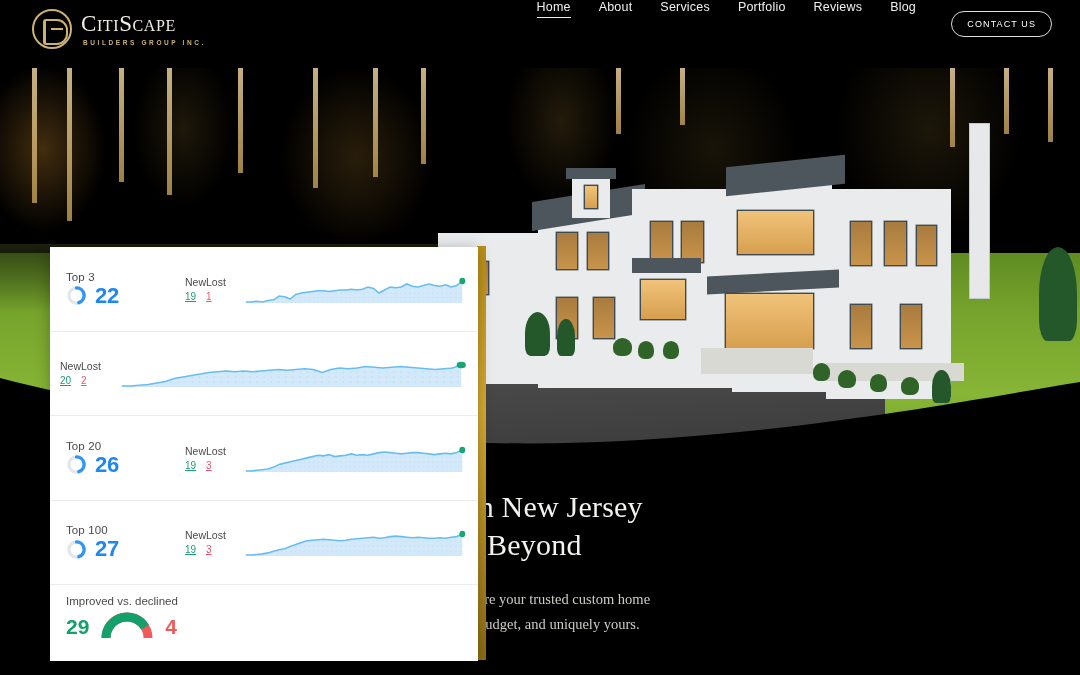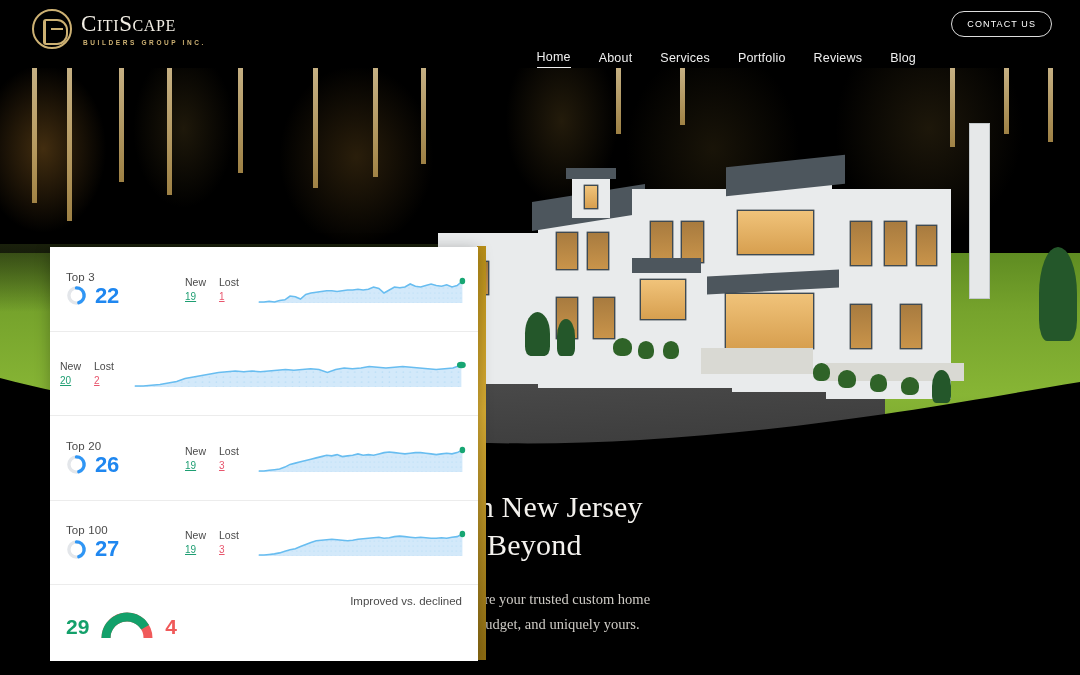--- a/index.html
+++ b/index.html
@@ -39,21 +39,21 @@
     font-family:"Liberation Serif", serif;
     font-size:23px; letter-spacing:.6px; color:#f3efe6;
     font-variant:small-caps;
   }
   .brand-sub {
     font-size:6.5px; letter-spacing:2.6px; color:#cdb173;
     margin-top:5px; margin-left:2px; font-weight:700;
   }
   .nav-links {
     position:absolute; right:164px; top:0; height:68px;
-    display:flex; align-items:flex-end; gap:28px;
+    display:flex; align-items:flex-start; gap:28px;
   }
   .nav-link {
     font-size:12.5px; color:#efefef; text-decoration:none;
     letter-spacing:.2px; padding-bottom:3px; white-space:nowrap;
   }
   .nav-link.active { border-bottom:1px solid #efefef; }
   .contact-btn {
     position:absolute; right:28px; top:11px;
     height:26px; padding:0 15px;
     border:1px solid #ddd; border-radius:14px;
@@ -189,33 +189,33 @@
     padding:0 14px 0 16px; border-bottom:1px solid #ececec;
     position:relative;
   }
   .kw-left { width:125px; flex:none; }
   .kw-label { font-size:11.5px; color:#4a4a4a; margin-bottom:2px; letter-spacing:.1px; }
   .kw-valrow { display:flex; align-items:center; gap:8px; }
   .donut { width:21px; height:21px; flex:none; position:relative; }
   .donut svg { display:block; }
   .kw-value { font-size:22px; font-weight:700; color:#1f87f0; line-height:1; letter-spacing:-.3px; }
 
-  .kw-stats { display:flex; gap:13px; flex:none; margin-left:-6px; }
+  .kw-stats { display:flex; flex:none; margin-left:-6px; }
   .stat { display:flex; flex-direction:column; align-items:flex-start; }
   .stat-k { font-size:10.5px; color:#4a4a4a; line-height:1.45; }
   .stat-v { font-size:10px; line-height:1.3;text-decoration:underline; }
   .stat-v.new { color:#1e9e72; }
   .stat-v.lost { color:#e8556d; }
 
   .spark { flex:1; height:34px; margin-left:18px; position:relative; }
   .spark svg { display:block; width:100%; height:100%; overflow:visible; }
 
   .improved {
     height:76px; flex:none; padding:10px 16px 0 16px;
-    display:flex; flex-direction:column; justify-content:flex-start;text-align:right;
+    display:flex; flex-direction:column; justify-content:flex-start;
   }
   .improved-label { font-size:11.5px; color:#4a4a4a; margin-bottom:5px; }
   .improved-row { display:flex; align-items:center; gap:12px; }
   .imp-num { font-size:21px; font-weight:700; line-height:1; }
   .imp-num.up { color:#13a06a; }
   .imp-num.down { color:#f05a5a; }
   .gauge { width:52px; height:28px; position:relative; }
 </style>
 </head>
 <body>

